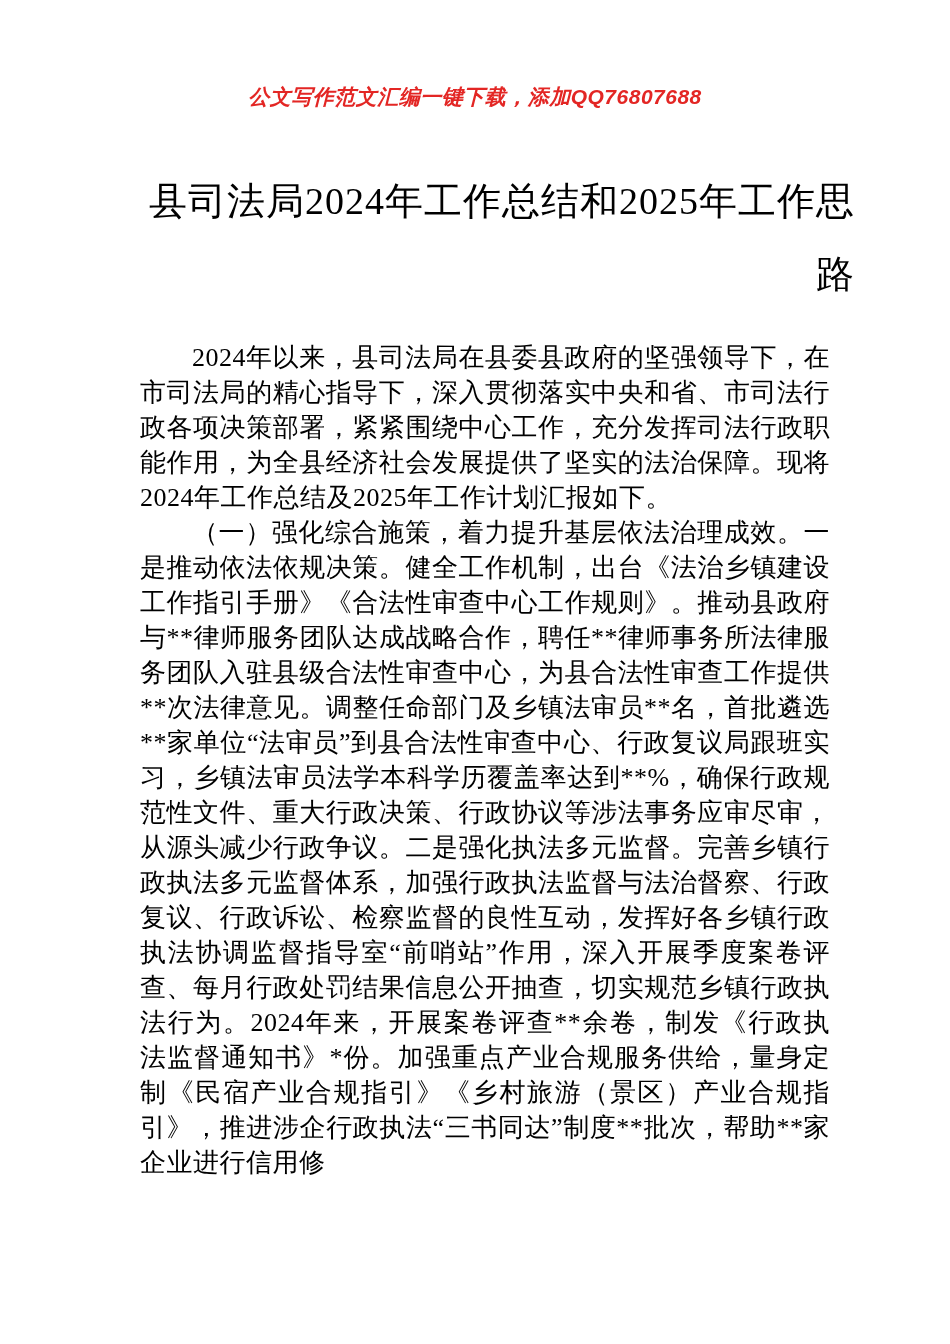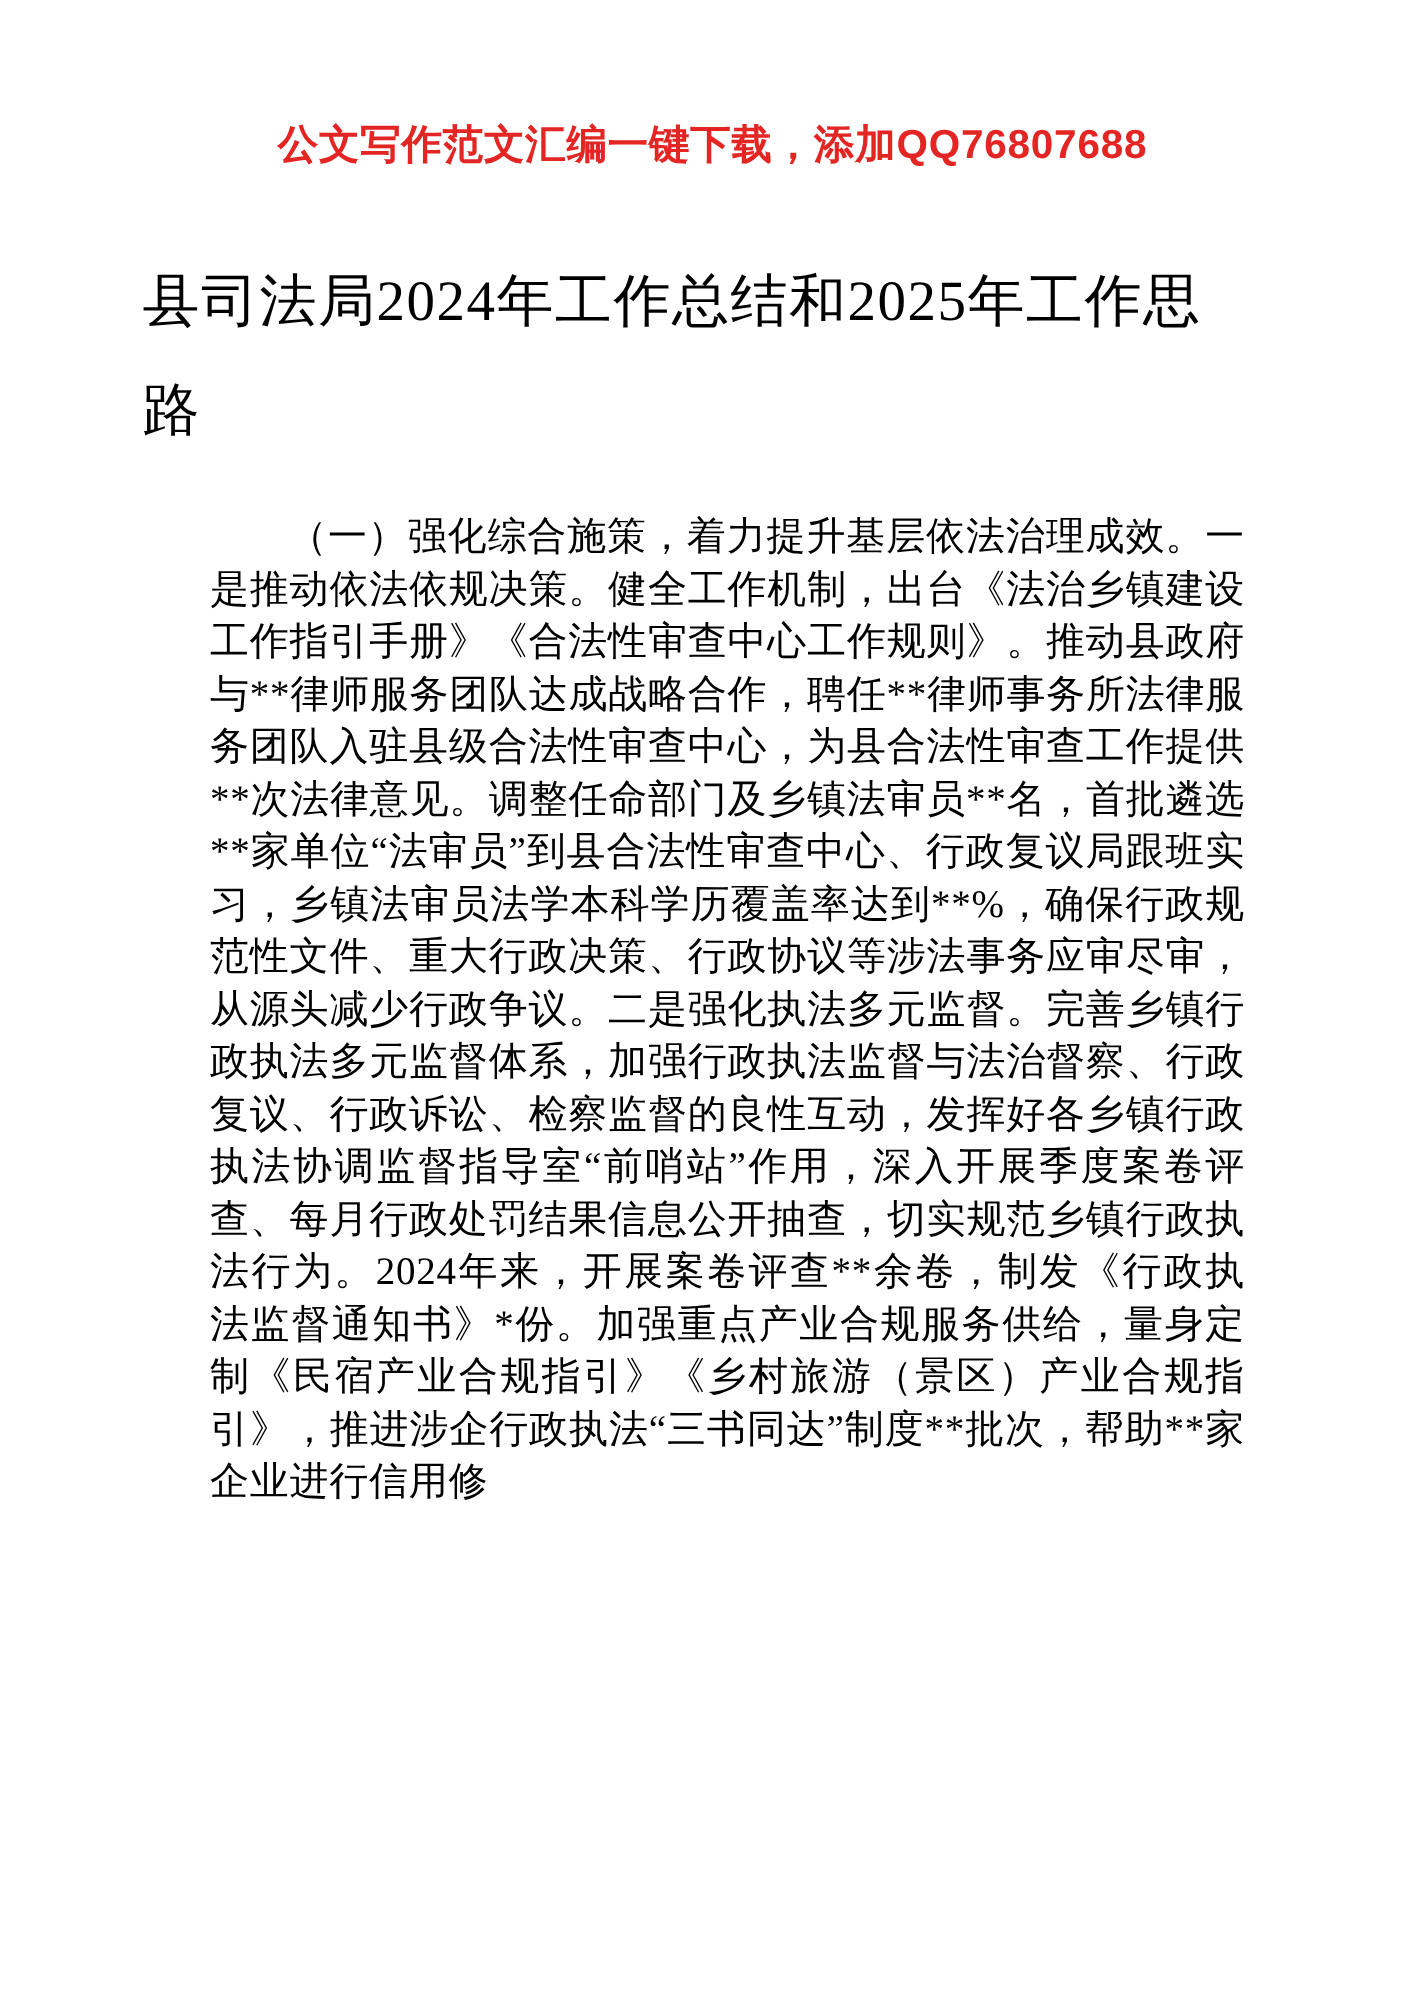--- a/index.html
+++ b/index.html
@@ -18,29 +18,30 @@
   .page {
     width: 950px;
     height: 1344px;
     background: #ffffff;
   }
   .promo {
     padding-top: 84px;
     text-align: center;
     font-family: "Liberation Sans", "DejaVu Sans", sans-serif;
     font-weight: bold;
-    font-size: 27px;
+    font-size: 21px;
     line-height: 25px;
     color: #e32624;
     letter-spacing: 0.5px;
+    font-style: italic;
   }
   .title {
     margin: 56px auto 0 auto;
     width: 760px;
-    text-align: left;
+    text-align: right;
     font-weight: normal;
     font-size: 38px;
     line-height: 73px;
     letter-spacing: 1px;
     font-family: "Liberation Serif", "DejaVu Serif", serif;
   }
   .title-line {
     display: block;
   }
   .doc-body {
@@ -65,16 +66,17 @@
 <div class="page">
 
   <div class="promo">公文写作范文汇编一键下载，添加QQ76807688</div>
 
   <h1 class="title">
     <span class="title-line">县司法局2024年工作总结和2025年工作思</span>
     <span class="title-line">路</span>
   </h1>
 
   <div class="doc-body">
+    <p>2024年以来，县司法局在县委县政府的坚强领导下，在市司法局的精心指导下，深入贯彻落实中央和省、市司法行政各项决策部署，紧紧围绕中心工作，充分发挥司法行政职能作用，为全县经济社会发展提供了坚实的法治保障。现将2024年工作总结及2025年工作计划汇报如下。</p>
     <p>（一）强化综合施策，着力提升基层依法治理成效。一是推动依法依规决策。健全工作机制，出台《法治乡镇建设工作指引手册》《合法性审查中心工作规则》。推动县政府与**律师服务团队达成战略合作，聘任**律师事务所法律服务团队入驻县级合法性审查中心，为县合法性审查工作提供**次法律意见。调整任命部门及乡镇法审员**名，首批遴选**家单位“法审员”到县合法性审查中心、行政复议局跟班实习，乡镇法审员法学本科学历覆盖率达到**%，确保行政规范性文件、重大行政决策、行政协议等涉法事务应审尽审，从源头减少行政争议。二是强化执法多元监督。完善乡镇行政执法多元监督体系，加强行政执法监督与法治督察、行政复议、行政诉讼、检察监督的良性互动，发挥好各乡镇行政执法协调监督指导室“前哨站”作用，深入开展季度案卷评查、每月行政处罚结果信息公开抽查，切实规范乡镇行政执法行为。2024年来，开展案卷评查**余卷，制发《行政执法监督通知书》*份。加强重点产业合规服务供给，量身定制《民宿产业合规指引》《乡村旅游（景区）产业合规指引》，推进涉企行政执法“三书同达”制度**批次，帮助**家企业进行信用修</p>
   </div>
 
 </div>
 
 </body></html>

